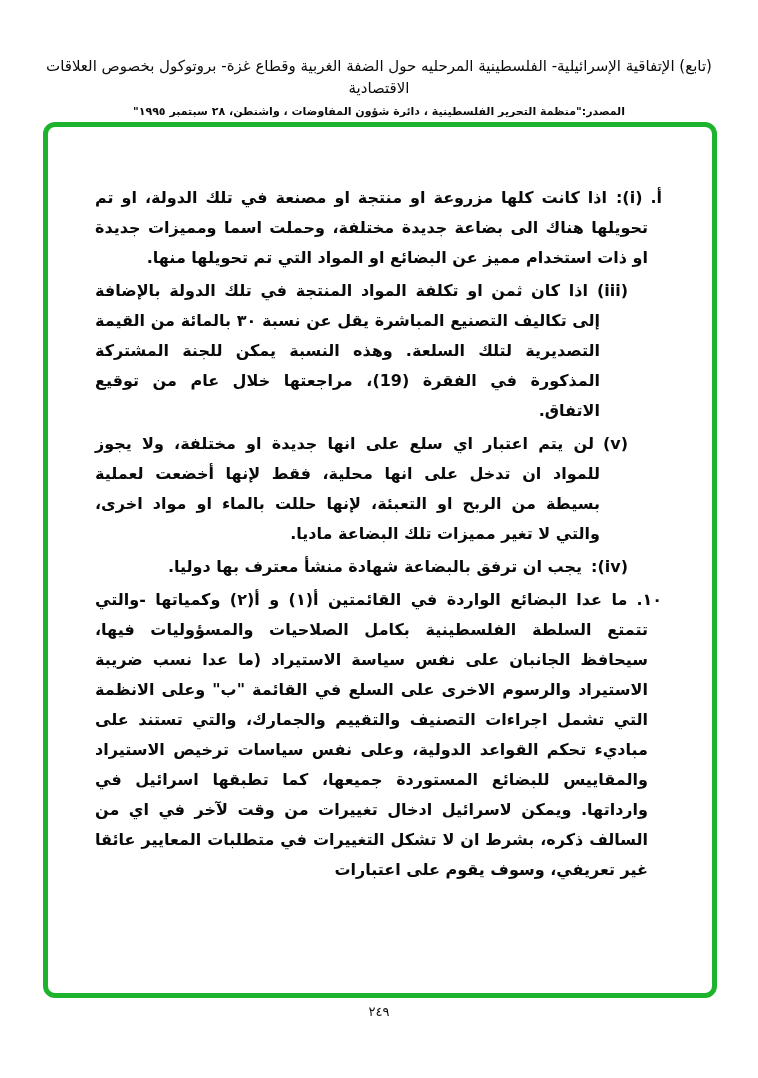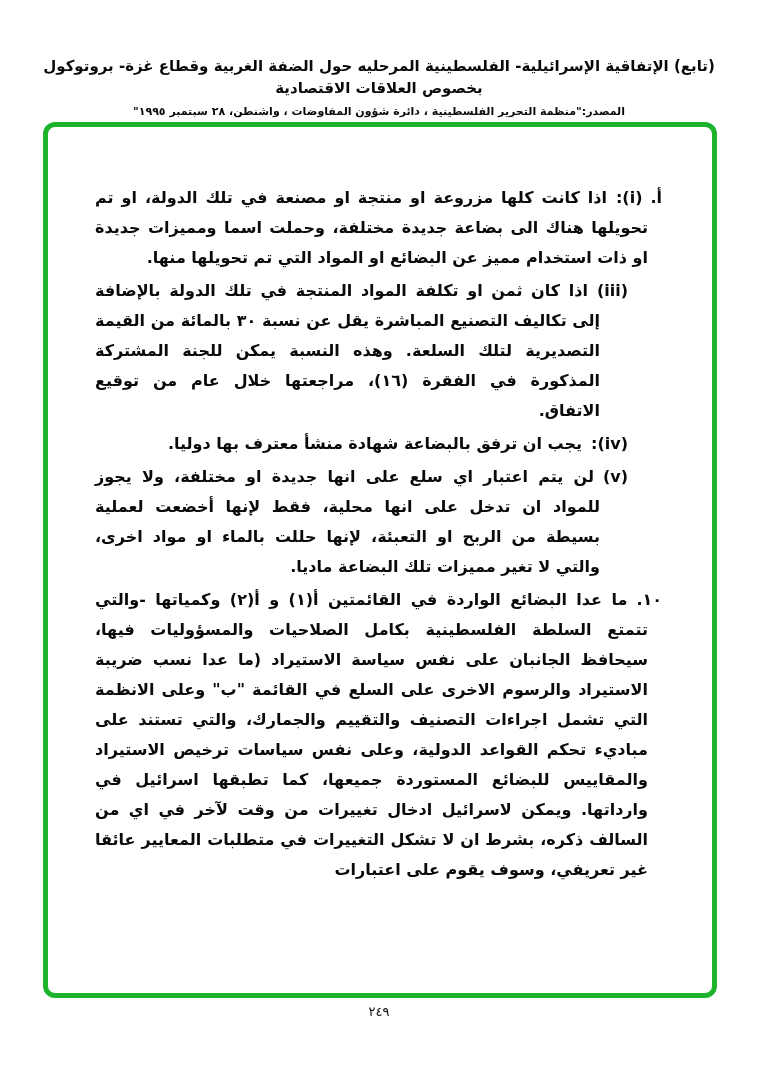--- a/index.html
+++ b/index.html
@@ -13,21 +13,21 @@
   }
   
   .doc-header {
     position: absolute;
     top: 55px; left: 0; right: 0;
     text-align: center;
     direction: rtl;
   }
   .doc-header .title {
     font-size: 15px;
-    font-weight: bold;
+    font-weight: normal;
     letter-spacing: 0;
     line-height: 22px;
     padding: 0 40px;
   }
   .doc-header .source {
     font-size: 11px;
     font-weight: bold;
     margin-top: 6px;
   }
   
@@ -75,23 +75,23 @@
   <div class="source">المصدر:"منظمة التحرير الفلسطينية ، دائرة شؤون المفاوضات ، واشنطن، ٢٨ سبتمبر ١٩٩٥"</div>
 </header>
 
 <div class="content-frame"></div>
 
 <main class="body-text">
 
   <p class="p-item-a"><span class="marker">أ.  (i):</span><span>اذا كانت كلها مزروعة او منتجة او مصنعة في تلك الدولة، او تم تحويلها هناك الى بضاعة جديدة مختلفة، وحملت اسما ومميزات جديدة او ذات استخدام مميز عن البضائع او المواد التي تم تحويلها منها.</span></p>
 
 
-  <p class="p-sub"><span class="marker">(iii)</span><span>اذا كان ثمن او تكلفة المواد المنتجة في تلك الدولة بالإضافة إلى تكاليف التصنيع المباشرة يقل عن نسبة ٣٠ بالمائة من القيمة التصديرية لتلك السلعة. وهذه النسبة يمكن للجنة المشتركة المذكورة في الفقرة (١٦)، مراجعتها خلال عام من توقيع الاتفاق.</span></p>
+  <p class="p-sub"><span class="marker">(iii)</span><span>اذا كان ثمن او تكلفة المواد المنتجة في تلك الدولة بالإضافة إلى تكاليف التصنيع المباشرة يقل عن نسبة ٣٠ بالمائة من القيمة التصديرية لتلك السلعة. وهذه النسبة يمكن للجنة المشتركة المذكورة في الفقرة (19)، مراجعتها خلال عام من توقيع الاتفاق.</span></p>
+
+  <p class="p-sub"><span class="marker">(v)</span><span>لن يتم اعتبار اي سلع على انها جديدة او مختلفة، ولا يجوز للمواد ان تدخل على انها محلية، فقط لإنها أخضعت لعملية بسيطة من الربح او التعبئة، لإنها حللت بالماء او مواد اخرى، والتي لا تغير مميزات تلك البضاعة ماديا.</span></p>
 
   <p class="p-sub"><span class="marker">(iv):</span><span>يجب ان ترفق بالبضاعة شهادة منشأ معترف بها دوليا.</span></p>
-
-  <p class="p-sub"><span class="marker">(v)</span><span>لن يتم اعتبار اي سلع على انها جديدة او مختلفة، ولا يجوز للمواد ان تدخل على انها محلية، فقط لإنها أخضعت لعملية بسيطة من الربح او التعبئة، لإنها حللت بالماء او مواد اخرى، والتي لا تغير مميزات تلك البضاعة ماديا.</span></p>
 
 
   <p class="p-num"><span class="marker">١٠.</span><span>ما عدا البضائع الواردة في القائمتين أ(١) و أ(٢) وكمياتها -والتي تتمتع السلطة الفلسطينية بكامل الصلاحيات والمسؤوليات فيها، سيحافظ الجانبان  على نفس سياسة الاستيراد (ما عدا نسب ضريبة الاستيراد والرسوم الاخرى على السلع في القائمة "ب" وعلى الانظمة التي  تشمل اجراءات التصنيف والتقييم والجمارك، والتي تستند على مباديء تحكم القواعد الدولية، وعلى نفس سياسات ترخيص الاستيراد والمقاييس للبضائع المستوردة جميعها، كما تطبقها اسرائيل في وارداتها. ويمكن لاسرائيل ادخال تغييرات من وقت لآخر في اي من السالف ذكره،  بشرط ان لا تشكل التغييرات في متطلبات المعايير عائقا غير تعريفي، وسوف يقوم على اعتبارات</span></p>
 </main>
 
 <div class="page-number">٢٤٩</div>
 
 </body></html>

